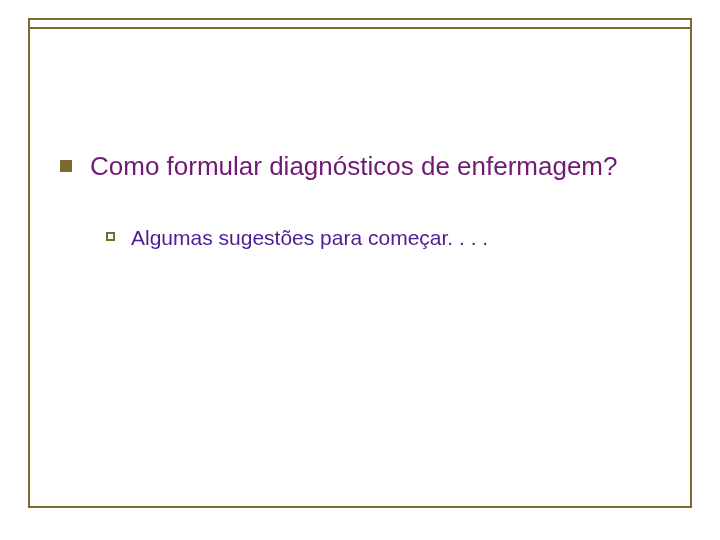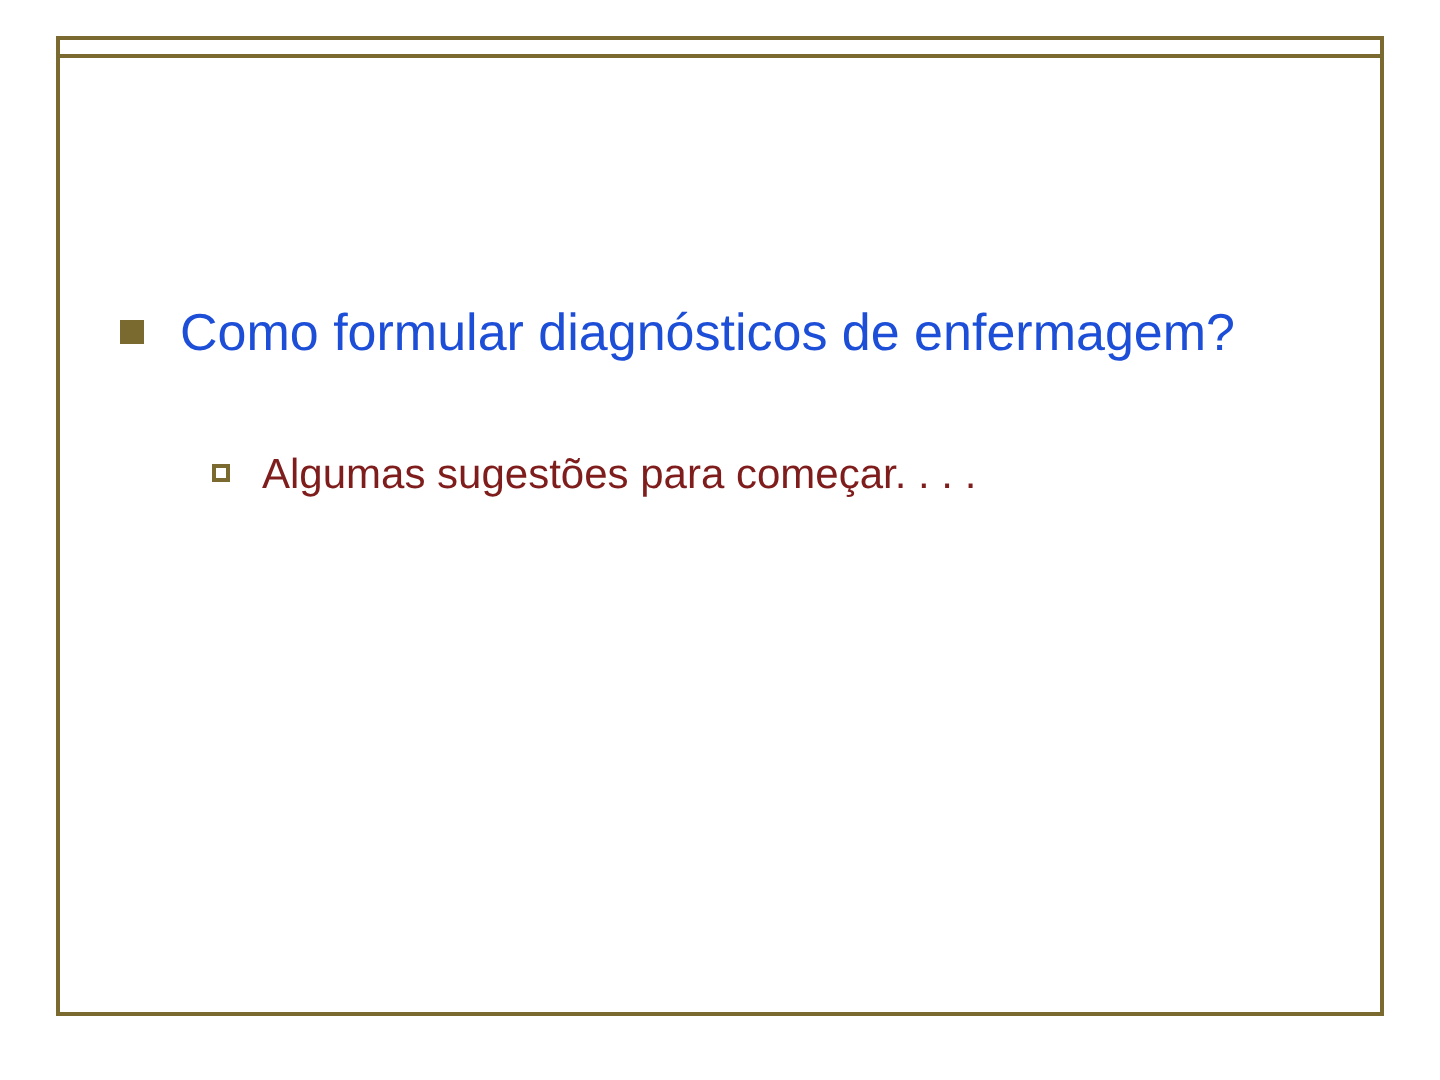--- a/index.html
+++ b/index.html
@@ -47,41 +47,41 @@
   .bullet-main {
     width: 12px;
     height: 12px;
     background: #7a6a2f;
     flex-shrink: 0;
     margin-top: 10px;
     margin-right: 18px;
   }
   .main-text {
     font-size: 26px;
-    color: #1d4ed8;
+    color: #701a75;
     line-height: 1.25;
   }
   .sub-row {
     display: flex;
     align-items: flex-start;
     margin-top: 42px;
     margin-left: 46px;
   }
   .bullet-sub {
     width: 9px;
     height: 9px;
     border: 2px solid #7a6a2f;
     background: transparent;
     flex-shrink: 0;
     margin-top: 7px;
     margin-right: 16px;
   }
   .sub-text {
     font-size: 21px;
-    color: #7f1d1d;
+    color: #4c1d95;
     line-height: 1.25;
   }
 </style>
 </head>
 <body>
 
 <div class="top-lines">
   <div class="top-line-1"></div>
   <div class="top-line-2"></div>
 </div>

